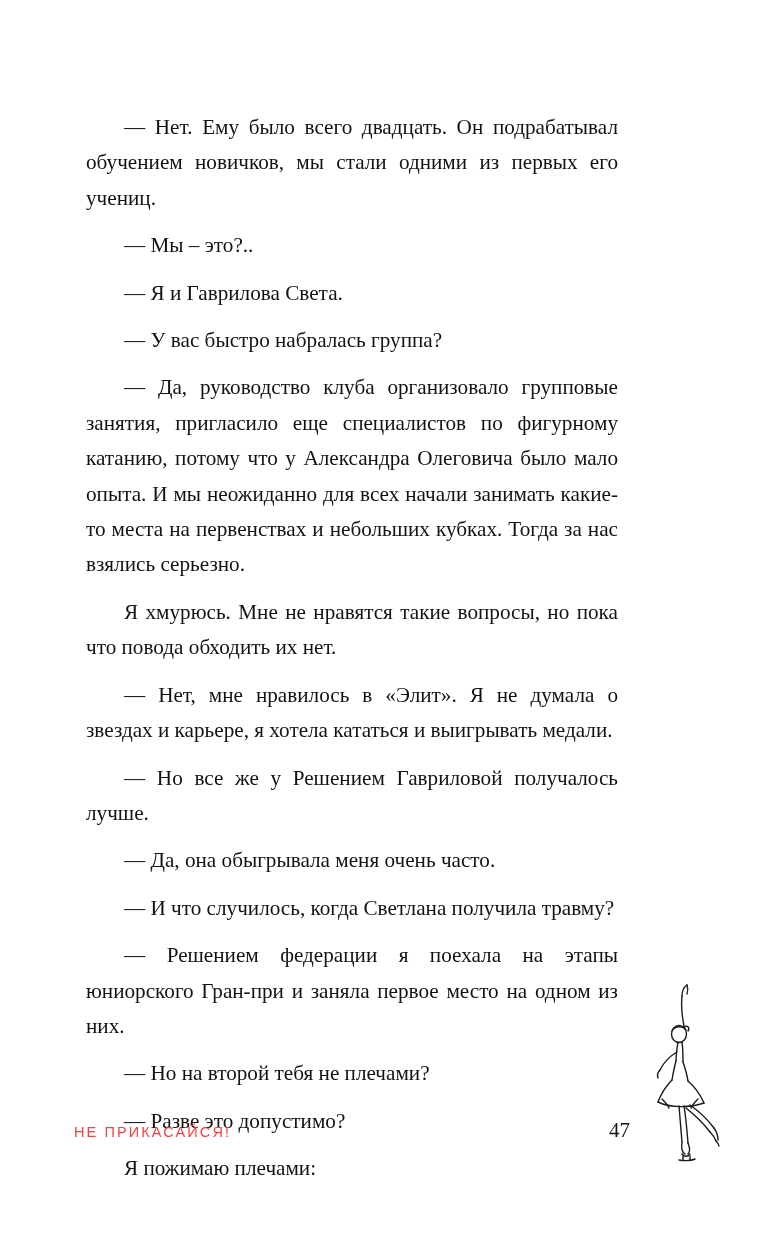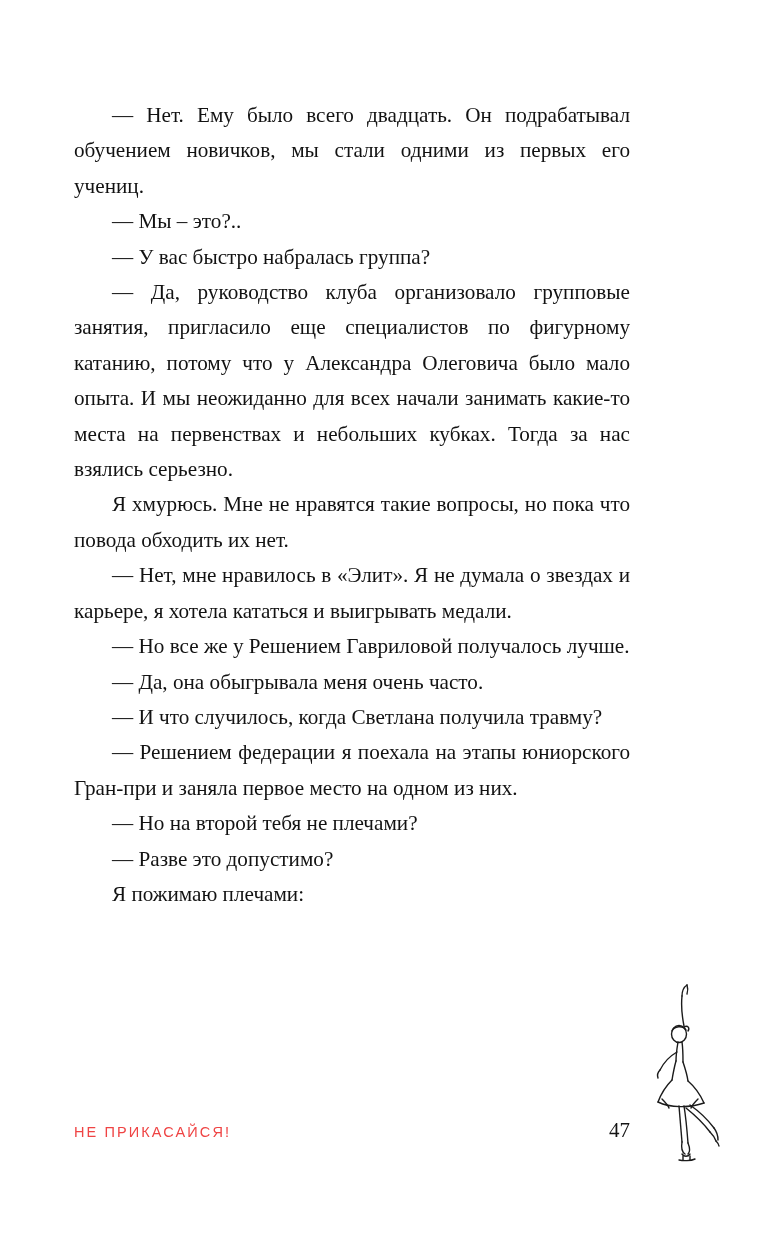--- a/index.html
+++ b/index.html
@@ -22,21 +22,21 @@
     width: 768px;
     height: 1240px;
   }
   .text-column {
     position: absolute;
     left: 74px;
     top: 98px;
     width: 556px;
   }
   p.para {
-    margin: 0;
+    margin: 12px;
     font-size: 21.2px;
     line-height: 35.4px;
     text-align: justify;
     text-justify: inter-word;
     text-indent: 38px;
     hyphens: manual;
     -webkit-hyphens: manual;
   }
   .footer {
     position: absolute;
@@ -74,20 +74,21 @@
   }
 </style>
 </head>
 <body>
 
 <div class="page">
 
   <div class="text-column">
     <p class="para">— Нет. Ему было всего двадцать. Он подрабаты­вал обучением новичков, мы стали одними из пер­вых его учениц.</p>
     <p class="para">— Мы – это?..</p>
+    <p class="para">— Я и Гаврилова Света.</p>
     <p class="para">— У вас быстро набралась группа?</p>
     <p class="para">— Да, руководство клуба организовало группо­вые занятия, пригласило еще специалистов по фи­гурному катанию, потому что у Александра Олего­вича было мало опыта. И мы неожиданно для всех начали занимать какие-то места на первенствах и небольших кубках. Тогда за нас взялись серьезно.</p>
     <p class="para">Я хмурюсь. Мне не нравятся такие вопросы, но пока что повода обходить их нет.</p>
     <p class="para">— Нет, мне нравилось в «Элит». Я не думала о звездах и карьере, я хотела кататься и выигры­вать медали.</p>
     <p class="para">— Но все же у Решением Гавриловой получалось лучше.</p>
     <p class="para">— Да, она обыгрывала меня очень часто.</p>
     <p class="para">— И что случилось, когда Светлана получила травму?</p>
     <p class="para">— Решением федерации я поехала на этапы юниорского Гран-при и заняла первое место на од­ном из них.</p>
     <p class="para">— Но на второй тебя не плечами?</p>
     <p class="para">— Разве это допустимо?</p>

